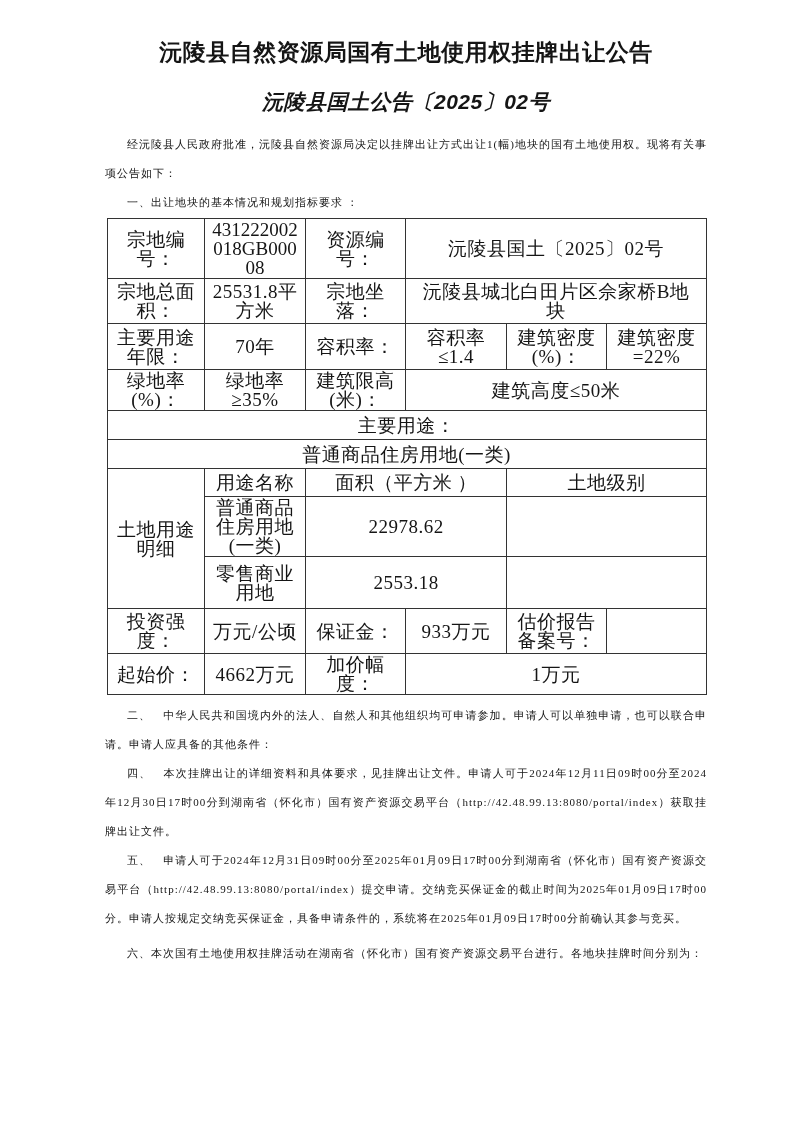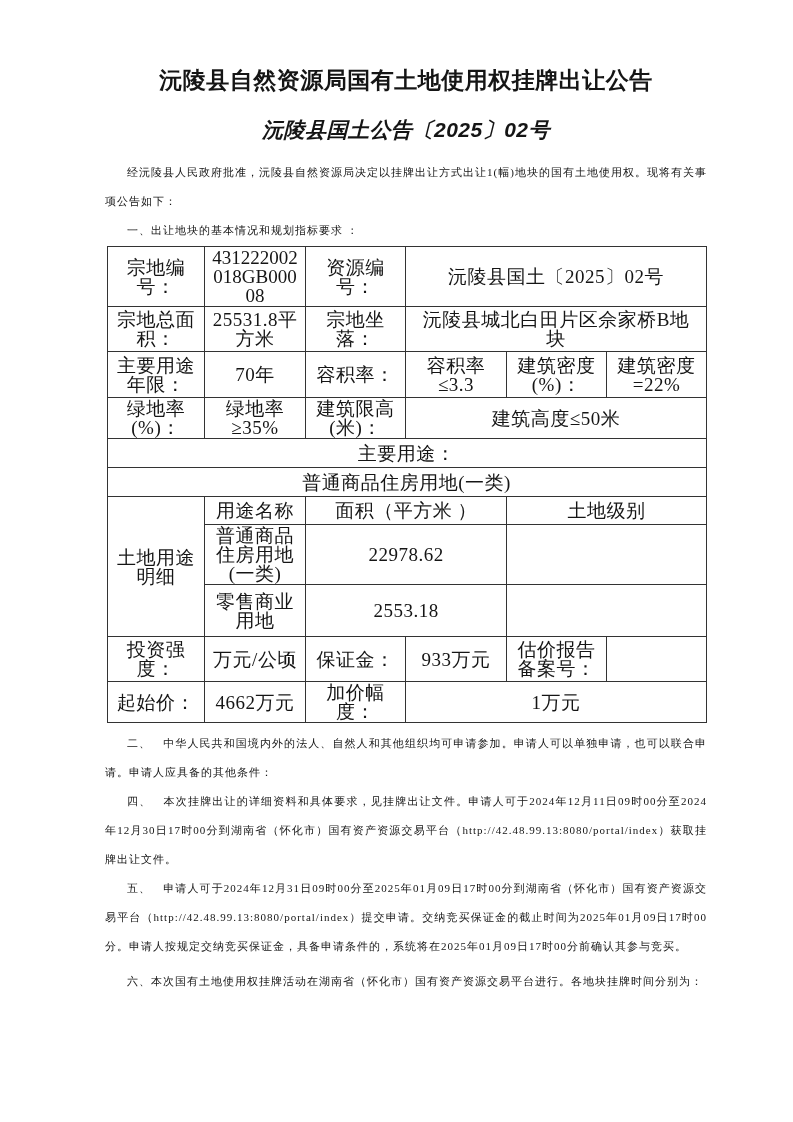--- a/index.html
+++ b/index.html
@@ -1,21 +1,21 @@
 <!DOCTYPE html>
 <html><head>
 <meta charset="utf-8">
 <style>
   html,body{margin:0;padding:0;background:#ffffff;}
   .page{
     position:relative;
     width:793px;height:1122px;
     background:#ffffff;
     box-sizing:border-box;
-    padding:64px 86px 0 105px;
+    padding:36px 86px 0 105px;
     color:#151515;
     font-family:"Liberation Serif","DejaVu Serif",serif;
   }
   .title{
     font-family:"Liberation Sans","DejaVu Sans",sans-serif;
     font-weight:700;
     font-size:23px;
     line-height:32px;
     letter-spacing:0.5px;
     text-align:center;
@@ -93,21 +93,21 @@
       <tr class="r2">
         <td>宗地总面积：</td>
         <td>25531.8平方米</td>
         <td>宗地坐落：</td>
         <td colspan="3">沅陵县城北白田片区佘家桥B地块</td>
       </tr>
       <tr class="r3">
         <td>主要用途年限：</td>
         <td>70年</td>
         <td>容积率：</td>
-        <td>容积率≤3.3</td>
+        <td>容积率≤1.4</td>
         <td>建筑密度(%)：</td>
         <td>建筑密度=22%</td>
       </tr>
       <tr class="r4">
         <td>绿地率(%)：</td>
         <td>绿地率≥35%</td>
         <td>建筑限高(米)：</td>
         <td colspan="3">建筑高度≤50米</td>
       </tr>
       <tr class="r5">

